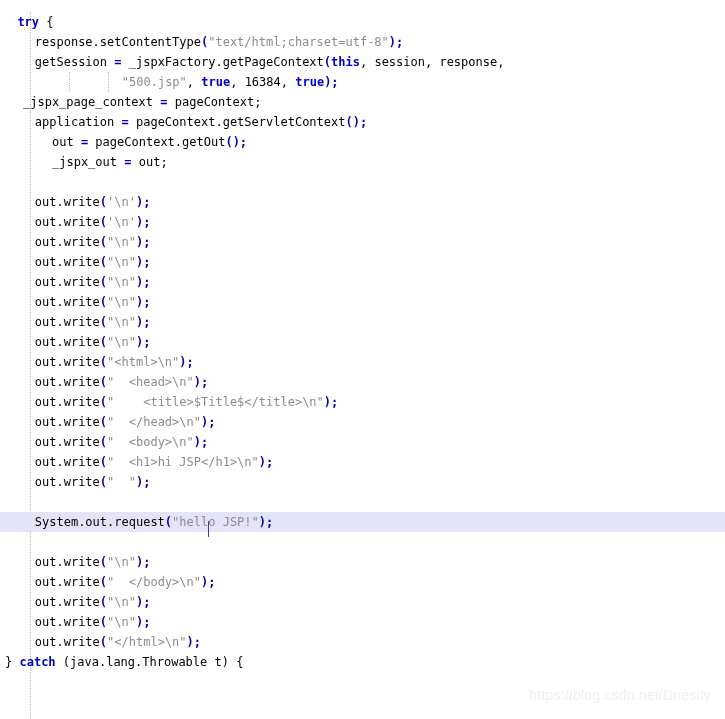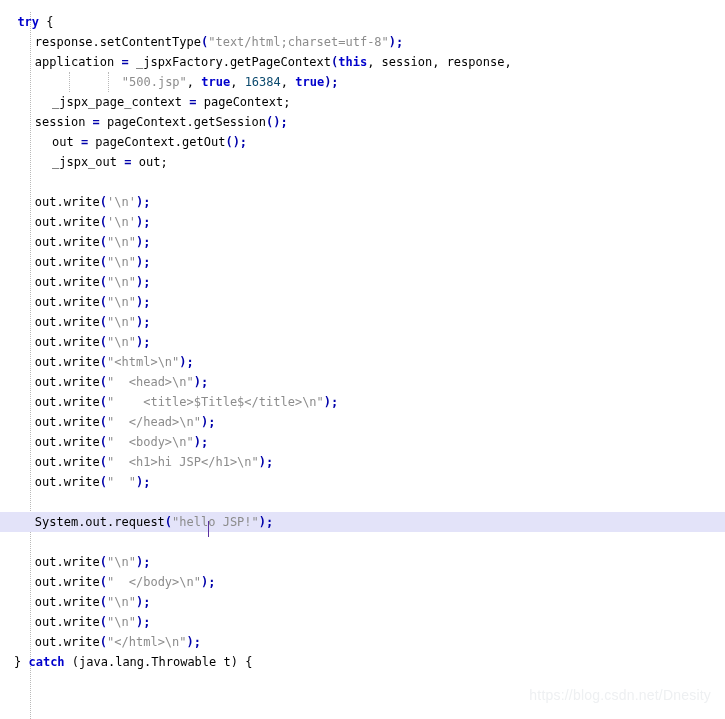--- a/index.html
+++ b/index.html
@@ -53,21 +53,21 @@
     color: #000000;
     padding-left: 0;
     letter-spacing: 0px;
   }
 
   
   .kw   { color: #0000cc; font-weight: bold; }
   .op   { color: #0000aa; font-weight: bold; }
   .punc { color: #0000aa; font-weight: bold; }
   .str  { color: #8c8c8c; }
-  .num  { color: #0c4a6e; }
+  .num  { color: #000000; }
   .pl   { color: #000000; }
 
   
   .caret {
     position: absolute;
     width: 1px;
     height: 16px;
     background: #5a2fa0;
   }
 
@@ -92,24 +92,24 @@
       <div class="guide" style="left: 30px; top: 12px; height: 707px;"></div>
       <div class="guide" style="left: 69px; top: 72px; height: 20px;"></div>
       <div class="guide" style="left: 108px; top: 72px; height: 20px;"></div>
     </div>
 
   <div id="highlight" class="line-highlight" style="top: 512px; height: 20px;"></div>
 
   <div id="code" class="code">
       <div class="line" style="padding-left: 17.4px;"><span class="kw">try</span><span class="pl"> {</span></div>
       <div class="line" style="padding-left: 34.8px;"><span class="pl">response.setContentType</span><span class="punc">(</span><span class="str">"text/html;charset=utf-8"</span><span class="punc">);</span></div>
-      <div class="line" style="padding-left: 34.8px;"><span class="pl">application </span><span class="op">=</span><span class="pl"> _jspxFactory.getPageContext</span><span class="punc">(</span><span class="kw">this</span><span class="pl">, session, response,</span></div>
+      <div class="line" style="padding-left: 34.8px;"><span class="pl">getSession </span><span class="op">=</span><span class="pl"> _jspxFactory.getPageContext</span><span class="punc">(</span><span class="kw">this</span><span class="pl">, session, response,</span></div>
       <div class="line" style="padding-left: 121.8px;"><span class="str">"500.jsp"</span><span class="pl">, </span><span class="kw">true</span><span class="pl">, </span><span class="num">16384</span><span class="pl">, </span><span class="kw">true</span><span class="punc">);</span></div>
-      <div class="line" style="padding-left: 52px;"><span class="pl">_jspx_page_context </span><span class="op">=</span><span class="pl"> pageContext;</span></div>
-      <div class="line" style="padding-left: 34.8px;"><span class="pl">session </span><span class="op">=</span><span class="pl"> pageContext.getSession</span><span class="punc">();</span></div>
+      <div class="line" style="padding-left: 23px;"><span class="pl">_jspx_page_context </span><span class="op">=</span><span class="pl"> pageContext;</span></div>
+      <div class="line" style="padding-left: 34.8px;"><span class="pl">application </span><span class="op">=</span><span class="pl"> pageContext.getServletContext</span><span class="punc">();</span></div>
       <div class="line" style="padding-left: 52px;"><span class="pl">out </span><span class="op">=</span><span class="pl"> pageContext.getOut</span><span class="punc">();</span></div>
       <div class="line" style="padding-left: 52px;"><span class="pl">_jspx_out </span><span class="op">=</span><span class="pl"> out;</span></div>
       <div class="line" style="padding-left: 0px;">&nbsp;</div>
       <div class="line" style="padding-left: 34.8px;"><span class="pl">out.write</span><span class="punc">(</span><span class="str">'\n'</span><span class="punc">);</span></div>
       <div class="line" style="padding-left: 34.8px;"><span class="pl">out.write</span><span class="punc">(</span><span class="str">'\n'</span><span class="punc">);</span></div>
       <div class="line" style="padding-left: 34.8px;"><span class="pl">out.write</span><span class="punc">(</span><span class="str">"\n"</span><span class="punc">);</span></div>
       <div class="line" style="padding-left: 34.8px;"><span class="pl">out.write</span><span class="punc">(</span><span class="str">"\n"</span><span class="punc">);</span></div>
       <div class="line" style="padding-left: 34.8px;"><span class="pl">out.write</span><span class="punc">(</span><span class="str">"\n"</span><span class="punc">);</span></div>
       <div class="line" style="padding-left: 34.8px;"><span class="pl">out.write</span><span class="punc">(</span><span class="str">"\n"</span><span class="punc">);</span></div>
       <div class="line" style="padding-left: 34.8px;"><span class="pl">out.write</span><span class="punc">(</span><span class="str">"\n"</span><span class="punc">);</span></div>
@@ -122,20 +122,20 @@
       <div class="line" style="padding-left: 34.8px;"><span class="pl">out.write</span><span class="punc">(</span><span class="str">"  &lt;h1&gt;hi JSP&lt;/h1&gt;\n"</span><span class="punc">);</span></div>
       <div class="line" style="padding-left: 34.8px;"><span class="pl">out.write</span><span class="punc">(</span><span class="str">"  "</span><span class="punc">);</span></div>
       <div class="line" style="padding-left: 0px;">&nbsp;</div>
       <div class="line" style="padding-left: 34.8px;"><span class="pl">System.out.request</span><span class="punc">(</span><span class="str">"hello JSP!"</span><span class="punc">);</span></div>
       <div class="line" style="padding-left: 0px;">&nbsp;</div>
       <div class="line" style="padding-left: 34.8px;"><span class="pl">out.write</span><span class="punc">(</span><span class="str">"\n"</span><span class="punc">);</span></div>
       <div class="line" style="padding-left: 34.8px;"><span class="pl">out.write</span><span class="punc">(</span><span class="str">"  &lt;/body&gt;\n"</span><span class="punc">);</span></div>
       <div class="line" style="padding-left: 34.8px;"><span class="pl">out.write</span><span class="punc">(</span><span class="str">"\n"</span><span class="punc">);</span></div>
       <div class="line" style="padding-left: 34.8px;"><span class="pl">out.write</span><span class="punc">(</span><span class="str">"\n"</span><span class="punc">);</span></div>
       <div class="line" style="padding-left: 34.8px;"><span class="pl">out.write</span><span class="punc">(</span><span class="str">"&lt;/html&gt;\n"</span><span class="punc">);</span></div>
-      <div class="line" style="padding-left: 14px;"><span class="pl">} </span><span class="kw">catch</span><span class="pl"> (java.lang.Throwable t) {</span></div>
+      <div class="line" style="padding-left: 5px;"><span class="pl">} </span><span class="kw">catch</span><span class="pl"> (java.lang.Throwable t) {</span></div>
     </div>
 
   <div id="caret" class="caret" style="left: 208px; top: 521px;"></div>
 
   <div class="watermark">https://blog.csdn.net/Dnesity</div>
 
 </div>
 
 </body></html>

